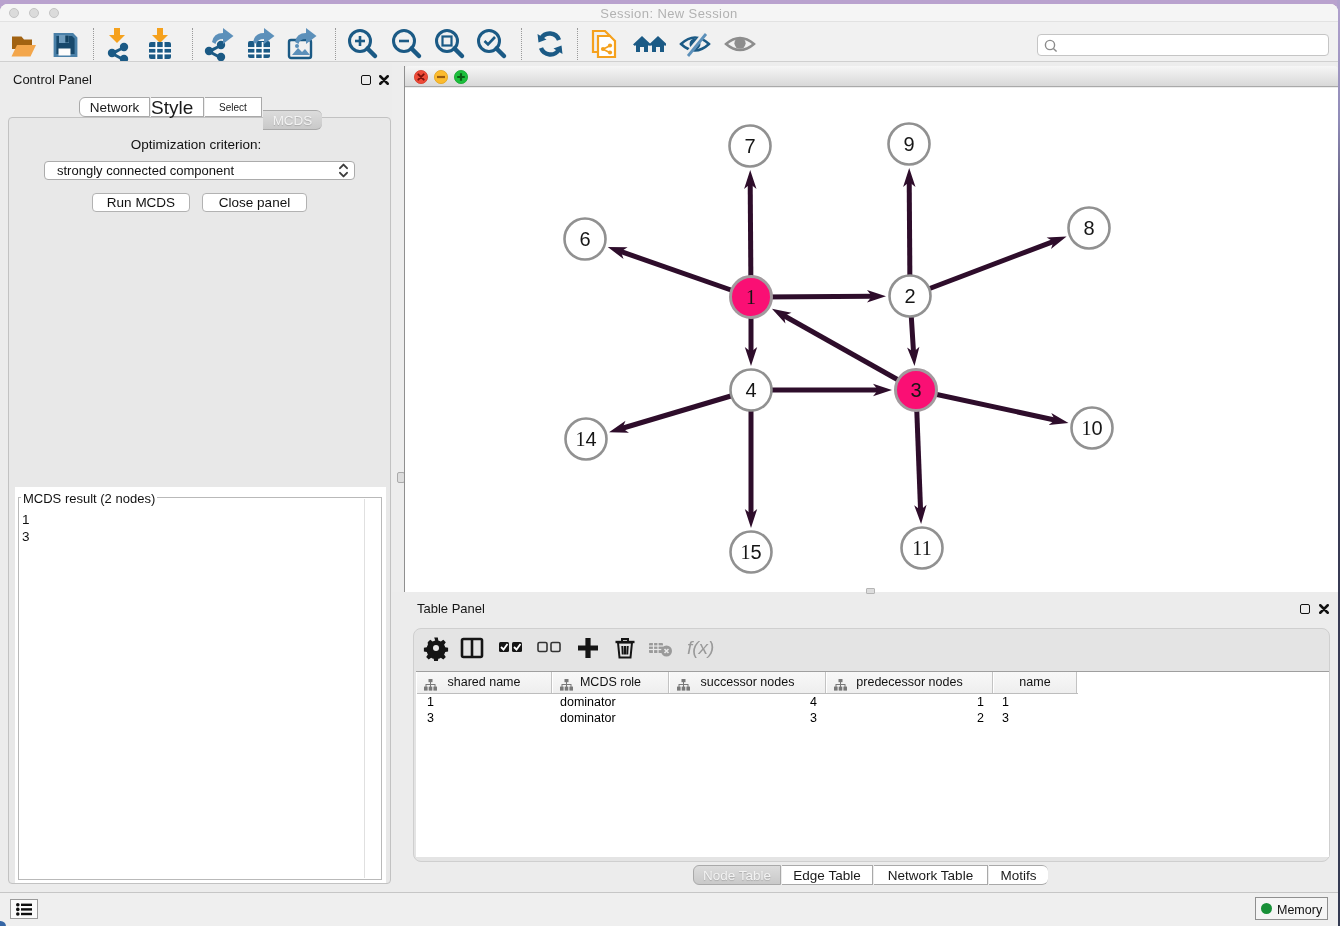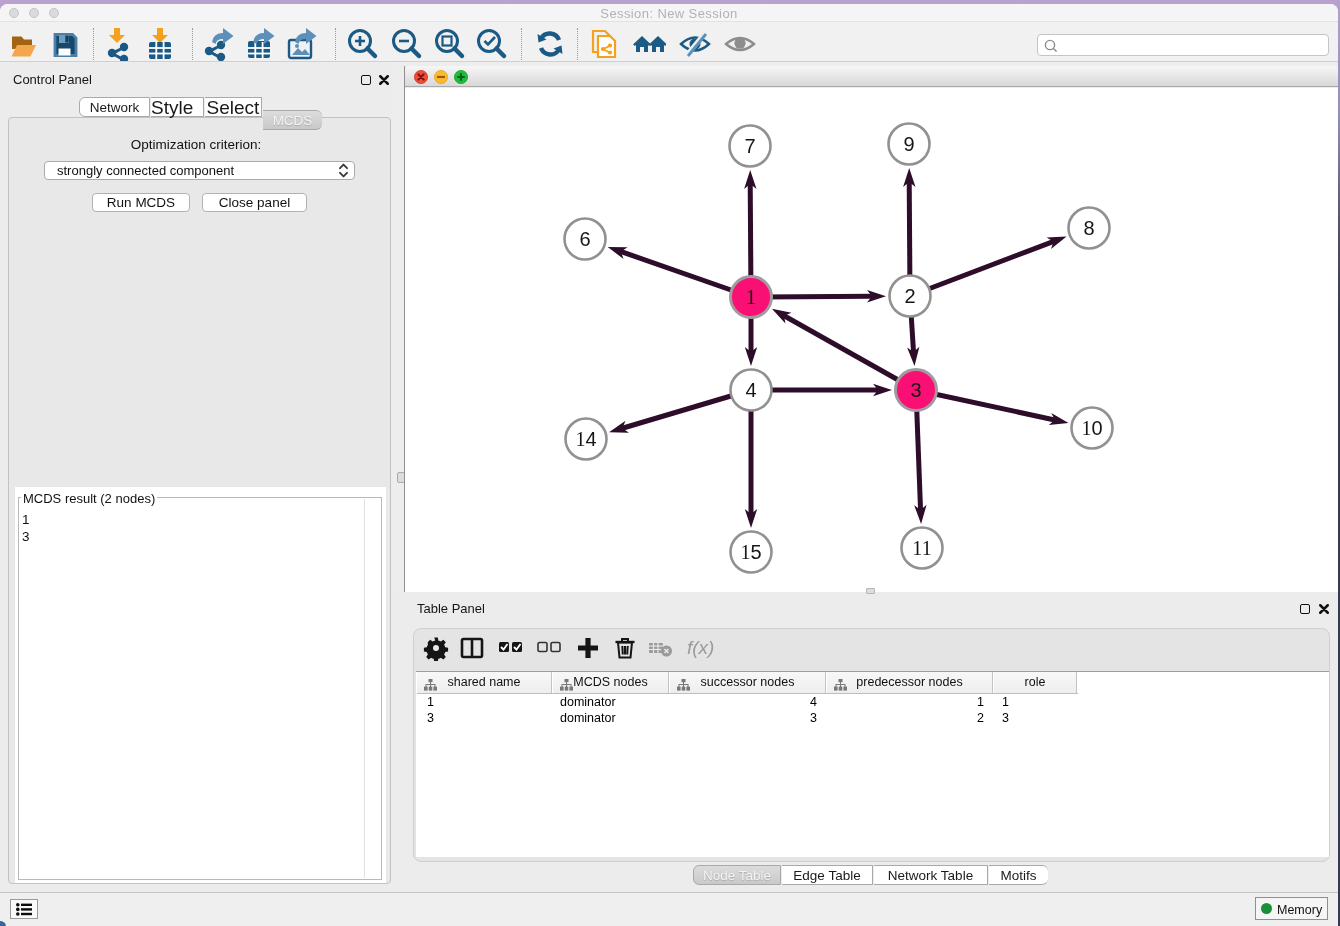--- a/index.html
+++ b/index.html
@@ -159,21 +159,21 @@
 <div class="abs" style="left:0;top:63px;width:392px;height:829px;background:#ececec">
   <div class="abs" style="left:13px;top:9px;font-size:13px;color:#161616">Control Panel</div>
   <div class="abs" style="left:361px;top:12px;width:10px;height:10px;border:1.6px solid #111;border-radius:2px"></div>
   <svg width="10" height="10" viewBox="0 0 12 12" style="position:absolute;left:379px;top:12px">
       <path d="M1.5 1.5 L10.5 10.5 M10.5 1.5 L1.5 10.5" stroke="#111" stroke-width="3" stroke-linecap="round"></path>
     </svg>
 </div>
 <div class="abs" style="left:8px;top:117px;width:383px;height:767px;background:#e8e8e8;border:1px solid #c2c2c2;border-radius:4px"></div>
 <div style="position:absolute;left:79px;top:97px;width:71px;height:20px;border-right:1px solid #a9a9a9;border-top:1px solid #a9a9a9;border-bottom:1px solid #a9a9a9;border-left:1px solid #a9a9a9;border-top-left-radius:6px;border-bottom-left-radius:6px;background:#fff;color:#1a1a1a;text-align:center;line-height:20px;font-size:13.5px">Network</div>
 <div style="position:absolute;left:151px;top:97px;width:53px;height:20px;border-right:1px solid #a9a9a9;border-top:1px solid #a9a9a9;border-bottom:1px solid #a9a9a9;background:#fff;color:#1a1a1a;text-align:left;line-height:20px;font-size:19px">Style</div>
-<div style="position:absolute;left:205px;top:97px;width:57px;height:20px;border-right:1px solid #a9a9a9;border-top:1px solid #a9a9a9;border-bottom:1px solid #a9a9a9;background:#fff;color:#1a1a1a;text-align:center;line-height:20px;font-size:19px">Select</div>
+<div style="position:absolute;left:205px;top:97px;width:57px;height:20px;border-right:1px solid #a9a9a9;border-top:1px solid #a9a9a9;border-bottom:1px solid #a9a9a9;background:#fff;color:#1a1a1a;text-align:center;line-height:20px;font-size:10px">Select</div>
 <div style="position:absolute;left:263px;top:110px;width:59px;height:20px;border-top:1px solid #a9a9a9;border-bottom:1px solid #a9a9a9;border-top-right-radius:6px;border-bottom-right-radius:6px;background:linear-gradient(#dcdcdc,#c9c9c9);color:#f3f3f3;text-shadow:0 1px 1px #aaa;text-align:center;line-height:20px;font-size:13.5px">MCDS</div>
 <div class="abs" style="left:0;top:63px;width:392px;height:829px;pointer-events:none">
   <div class="abs" style="left:44px;top:98px;width:311px;height:19px;background:#fff;border:1px solid #ababab;border-radius:4px;font-size:13px;line-height:17px;color:#111;padding-left:12px">strongly connected component
     <svg width="11" height="15" viewBox="0 0 11 15" style="position:absolute;right:5px;top:1px">
         <g fill="none" stroke="#3d3d3d" stroke-width="1.9" stroke-linecap="round" stroke-linejoin="round">
           <path d="M2 5.2 L5.5 1.6 L9 5.2"></path>
           <path d="M2 9.8 L5.5 13.4 L9 9.8"></path>
         </g>
       </svg>
   </div>
@@ -324,21 +324,21 @@
 <div style="position:absolute;left:417px;top:672px;width:135px;height:21px;border-right:1px solid #c3c3c3;background:linear-gradient(#f8f8f8,#eee);text-align:center;line-height:21px;font-size:12.5px;color:#111">shared name</div>
 <div style="position:absolute;left:424px;top:677px"><svg width="13" height="12" viewBox="0 0 13 12">
       <g fill="#787878">
         <rect x="4.5" y="0" width="4" height="3.2"></rect>
         <rect x="0" y="7.6" width="3.6" height="4"></rect>
         <rect x="4.7" y="7.6" width="3.6" height="4"></rect>
         <rect x="9.4" y="7.6" width="3.6" height="4"></rect>
         <path d="M6 3 h1 v2.5 h-1z M1.5 5 h10 v1 h-10z M1.5 5 h1 v3 h-1z M6 5 h1 v3 h-1z M10.5 5 h1 v3 h-1z"></path>
       </g>
     </svg></div>
-<div style="position:absolute;left:553px;top:672px;width:116px;height:21px;border-right:1px solid #c3c3c3;background:linear-gradient(#f8f8f8,#eee);text-align:center;line-height:21px;font-size:12.5px;color:#111">MCDS nodes</div>
+<div style="position:absolute;left:553px;top:672px;width:116px;height:21px;border-right:1px solid #c3c3c3;background:linear-gradient(#f8f8f8,#eee);text-align:center;line-height:21px;font-size:12.5px;color:#111">MCDS role</div>
 <div style="position:absolute;left:560px;top:677px"><svg width="13" height="12" viewBox="0 0 13 12">
       <g fill="#787878">
         <rect x="4.5" y="0" width="4" height="3.2"></rect>
         <rect x="0" y="7.6" width="3.6" height="4"></rect>
         <rect x="4.7" y="7.6" width="3.6" height="4"></rect>
         <rect x="9.4" y="7.6" width="3.6" height="4"></rect>
         <path d="M6 3 h1 v2.5 h-1z M1.5 5 h10 v1 h-10z M1.5 5 h1 v3 h-1z M6 5 h1 v3 h-1z M10.5 5 h1 v3 h-1z"></path>
       </g>
     </svg></div>
 <div style="position:absolute;left:670px;top:672px;width:156px;height:21px;border-right:1px solid #c3c3c3;background:linear-gradient(#f8f8f8,#eee);text-align:center;line-height:21px;font-size:12.5px;color:#111">successor nodes</div>
@@ -354,21 +354,21 @@
 <div style="position:absolute;left:827px;top:672px;width:166px;height:21px;border-right:1px solid #c3c3c3;background:linear-gradient(#f8f8f8,#eee);text-align:center;line-height:21px;font-size:12.5px;color:#111">predecessor nodes</div>
 <div style="position:absolute;left:834px;top:677px"><svg width="13" height="12" viewBox="0 0 13 12">
       <g fill="#787878">
         <rect x="4.5" y="0" width="4" height="3.2"></rect>
         <rect x="0" y="7.6" width="3.6" height="4"></rect>
         <rect x="4.7" y="7.6" width="3.6" height="4"></rect>
         <rect x="9.4" y="7.6" width="3.6" height="4"></rect>
         <path d="M6 3 h1 v2.5 h-1z M1.5 5 h10 v1 h-10z M1.5 5 h1 v3 h-1z M6 5 h1 v3 h-1z M10.5 5 h1 v3 h-1z"></path>
       </g>
     </svg></div>
-<div style="position:absolute;left:994px;top:672px;width:83px;height:21px;border-right:1px solid #c3c3c3;background:linear-gradient(#f8f8f8,#eee);text-align:center;line-height:21px;font-size:12.5px;color:#111">role</div>
+<div style="position:absolute;left:994px;top:672px;width:83px;height:21px;border-right:1px solid #c3c3c3;background:linear-gradient(#f8f8f8,#eee);text-align:center;line-height:21px;font-size:12.5px;color:#111">name</div>
 <div class="abs" style="left:417px;top:693px;width:661px;height:1px;background:#bdbdbd"></div>
 <div style="position:absolute;left:427px;top:695px;font-size:12.5px">1</div>
 <div style="position:absolute;left:560px;top:695px;font-size:12.5px">dominator</div>
 <div style="position:absolute;left:670px;top:695px;width:147px;text-align:right;font-size:12.5px">4</div>
 <div style="position:absolute;left:827px;top:695px;width:157px;text-align:right;font-size:12.5px">1</div>
 <div style="position:absolute;left:1002px;top:695px;font-size:12.5px">1</div>
 <div style="position:absolute;left:427px;top:711px;font-size:12.5px">3</div>
 <div style="position:absolute;left:560px;top:711px;font-size:12.5px">dominator</div>
 <div style="position:absolute;left:670px;top:711px;width:147px;text-align:right;font-size:12.5px">3</div>
 <div style="position:absolute;left:827px;top:711px;width:157px;text-align:right;font-size:12.5px">2</div>

